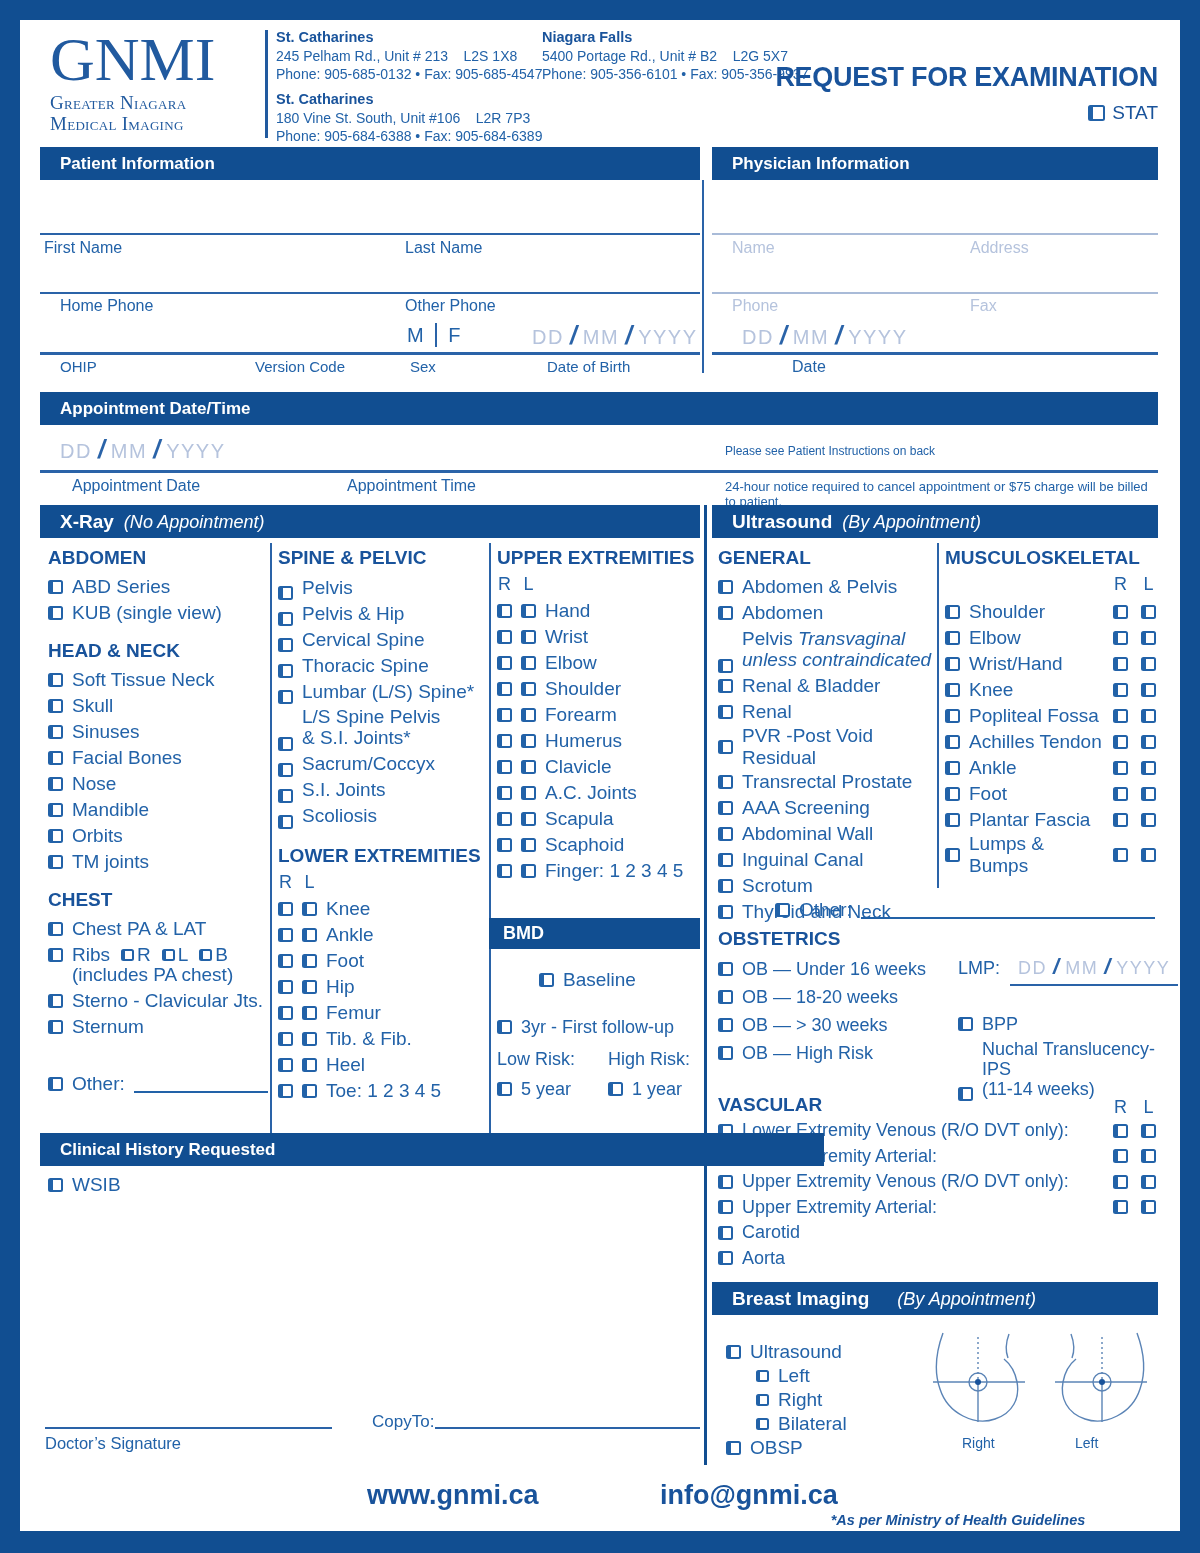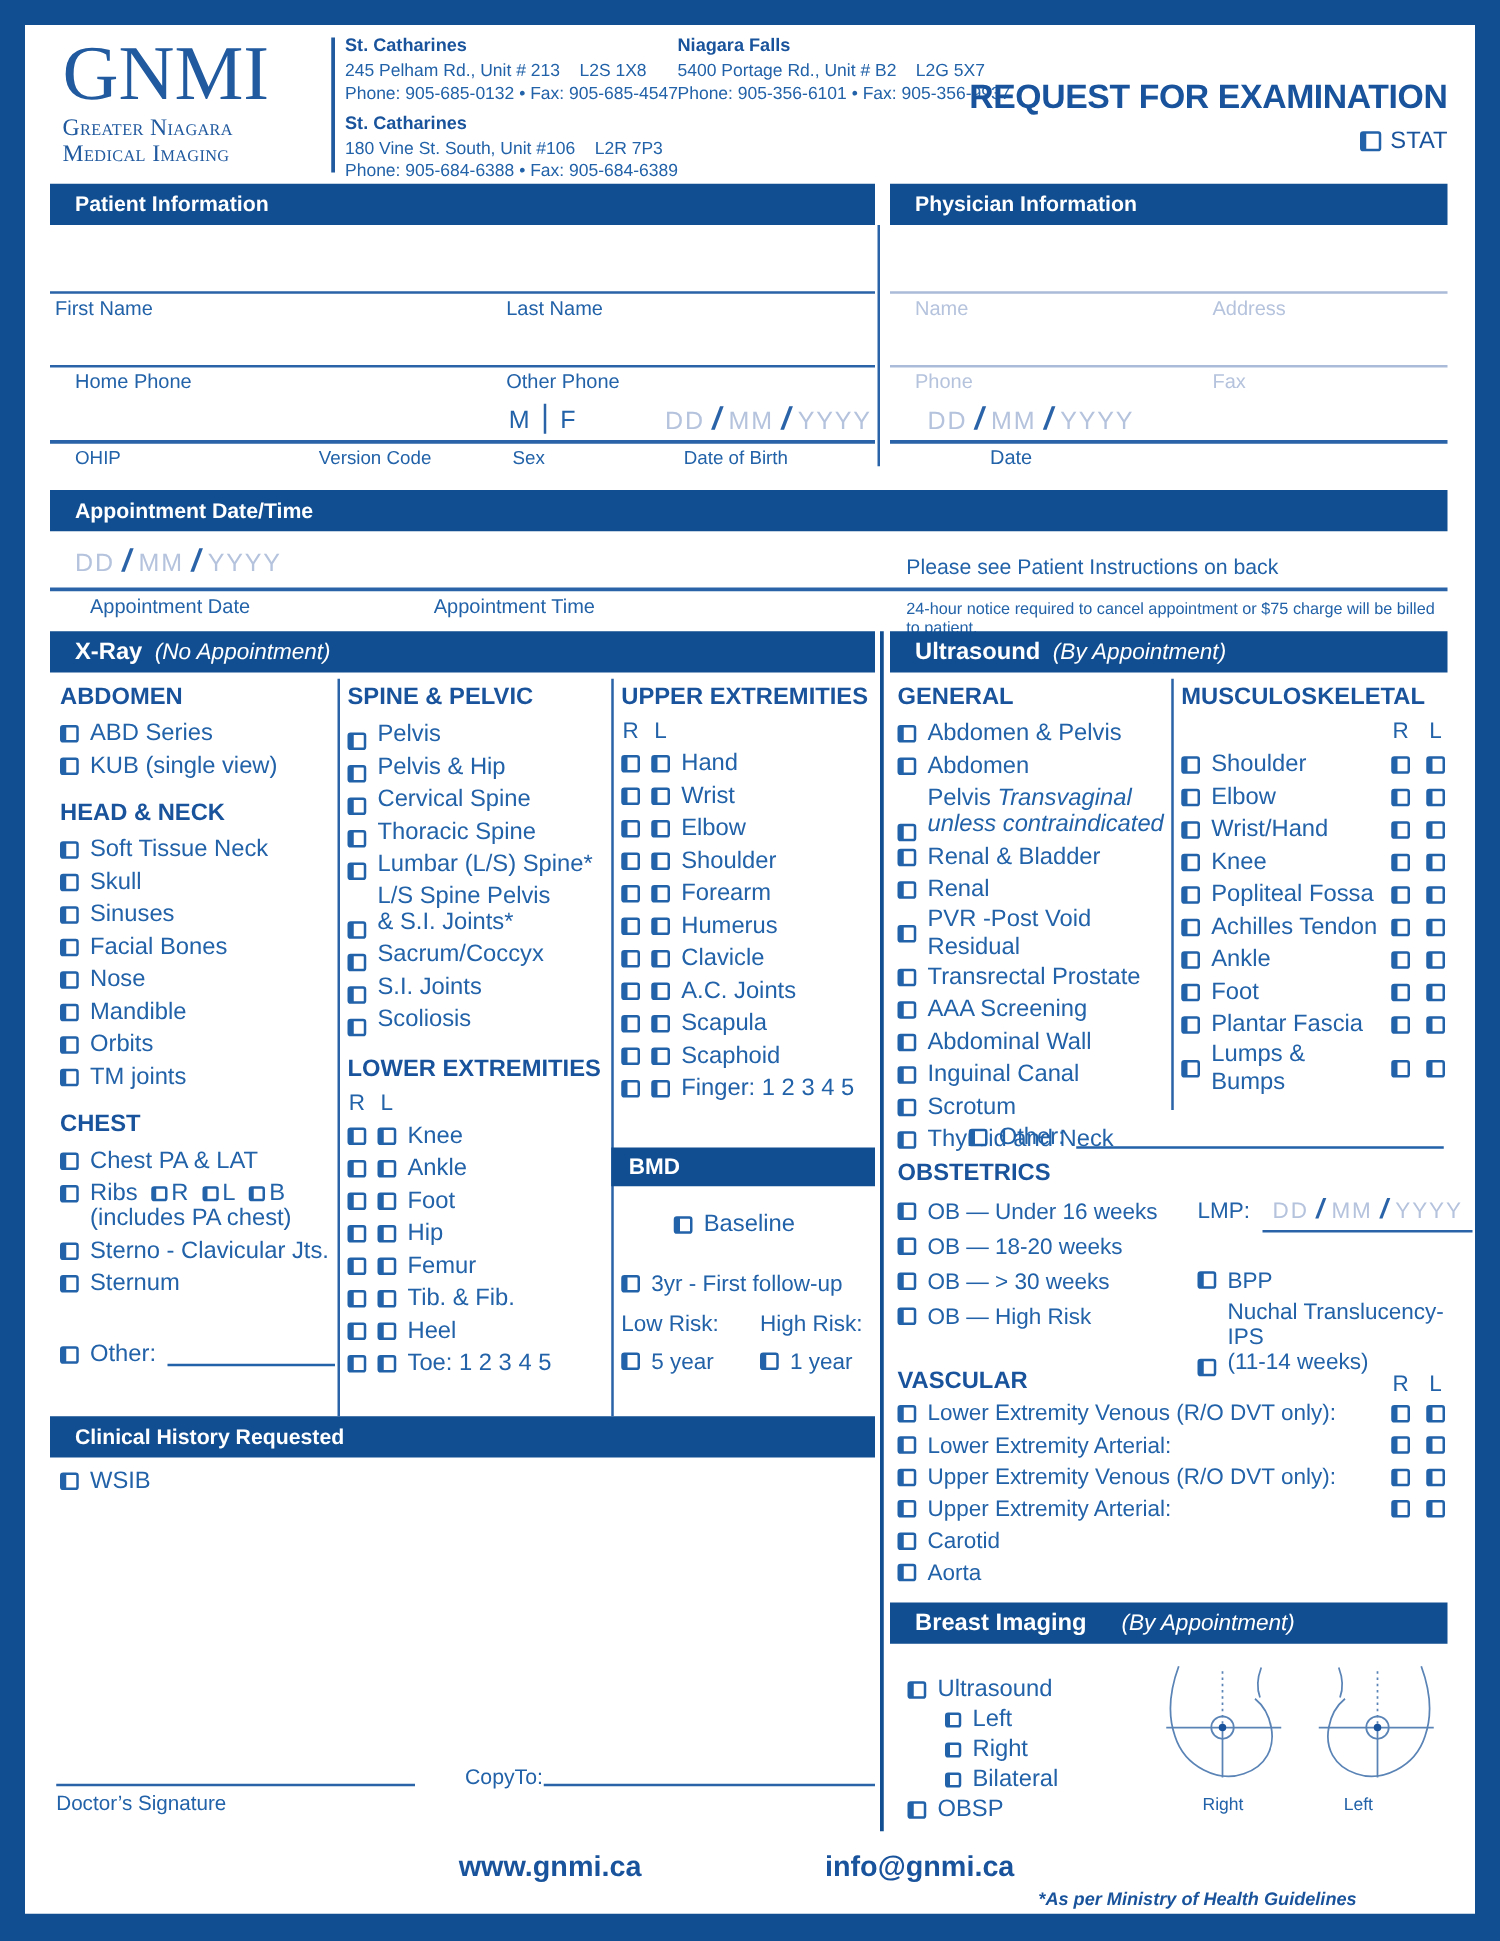--- a/index.html
+++ b/index.html
@@ -42,21 +42,21 @@
 .risk{display:flex;gap:24px;margin-top:8px}
 .risk-col{width:96px}
 .risk-col .risk-label{font-size:18px;color:var(--tx);margin-bottom:5px;white-space:nowrap}
 .req-title{font-size:27px;font-weight:bold;color:var(--hd);letter-spacing:-0.3px;white-space:nowrap}
 .stat{display:inline-flex;align-items:center;gap:7px;font-size:19px;color:var(--hd);margin-top:9px}
 .logo-acronym{font-family:"Liberation Serif",serif;font-size:62px;line-height:0.95;color:#215a9f}
 .logo-name{font-family:"Liberation Serif",serif;font-variant:small-caps;font-size:19px;line-height:1.1;color:#215a9f;letter-spacing:0.3px;margin-top:4px}
 .loc{margin-bottom:7px}
 .loc-city{font-size:14.5px;font-weight:bold;color:var(--hd);line-height:1.3;white-space:nowrap}
 .loc-line{font-size:14px;color:var(--tx);line-height:1.3;white-space:nowrap}
-.biglink{position:absolute;font-size:23px;font-weight:bold;color:var(--hd)}
+.biglink{position:absolute;font-size:27px;font-weight:bold;color:var(--hd)}
 .note-right{position:absolute;font-size:14.5px;font-weight:bold;font-style:italic;color:var(--hd);text-align:center}
 .diag-label{position:absolute;font-size:14px;color:var(--tx)}
 .field{position:absolute}
 .lmp-wrap{position:absolute;display:flex;align-items:baseline;gap:10px;font-size:18px;color:var(--tx)}
 .lmp-line{border-bottom:2px solid var(--line);padding:0 8px 4px 8px}
 em{font-style:italic}
 </style>
 </head>
 <body>
 
@@ -161,21 +161,21 @@
   <div class="bar" style="left:20px;top:372px;width:1118px"><span>Appointment Date/Time</span></div>
   <div class="field" style="left:20px;top:408px;width:280px;height:40px"></div>
   <div class="field" style="left:300px;top:408px;width:220px;height:40px"></div>
   <div class="abs dmy" style="left:40px;top:415px">
     <span>DD</span>
       <span class="slash">/</span>
       <span>MM</span>
       <span class="slash">/</span>
       <span>YYYY</span>
   </div>
-  <div class="abs" style="left:705px;top:424px;font-size:17px;color:var(--tx)">Please see Patient Instructions on back</div>
+  <div class="abs" style="left:705px;top:424px;font-size:12px;color:var(--tx)">Please see Patient Instructions on back</div>
   <div class="hline" style="left:20px;top:450px;width:1118px;height:2.5px"></div>
   <div class="flabel" style="left:52px;top:457px">Appointment Date</div>
   <div class="flabel" style="left:327px;top:457px">Appointment Time</div>
   <div class="abs" style="left:705px;top:459px;width:433px;font-size:13px;color:var(--tx)">24-hour notice required to cancel appointment or $75 charge will be  billed to patient.</div>
 
   <div class="bar bar-lg" style="left:20px;top:485px;width:660px">
     <span>X-Ray</span><span class="sub">(No Appointment)</span>
   </div>
   <div class="bar bar-lg" style="left:692px;top:485px;width:446px">
     <span>Ultrasound</span><span class="sub">(By Appointment)</span>
@@ -816,21 +816,21 @@
         <line x1="53" y1="50" x2="53" y2="90"></line>
         <line x1="8" y1="50" x2="100" y2="50"></line>
         <circle cx="53" cy="50" r="9"></circle>
         <circle cx="53" cy="50" r="3" fill="#19539b" stroke="none"></circle>
       </g>
     </g>
   </svg>
   <div class="diag-label" style="left:942px;top:1415px">Right</div>
   <div class="diag-label" style="left:1055px;top:1415px">Left</div>
 
-  <div class="bar" style="left:20px;top:1113px;width:660px"><span>Clinical History Requested</span></div>
+  <div class="bar" style="left:20px;top:1113px;width:784px"><span>Clinical History Requested</span></div>
   <div class="field" style="left:20px;top:1146px;width:660px;height:235px"></div>
   <div class="row abs" style="left:28px;top:1152px">
     <span class="cb"></span>
     <span>WSIB</span>
   </div>
 
   <div class="hline" style="left:25px;top:1407px;width:287px;height:1.5px"></div>
   <div class="flabel" style="left:25px;top:1414px;font-size:16.5px">Doctor’s Signature</div>
   <div class="flabel" style="left:352px;top:1392px;font-size:17px">CopyTo:</div>
   <div class="hline" style="left:415px;top:1407px;width:265px;height:1.5px"></div>

